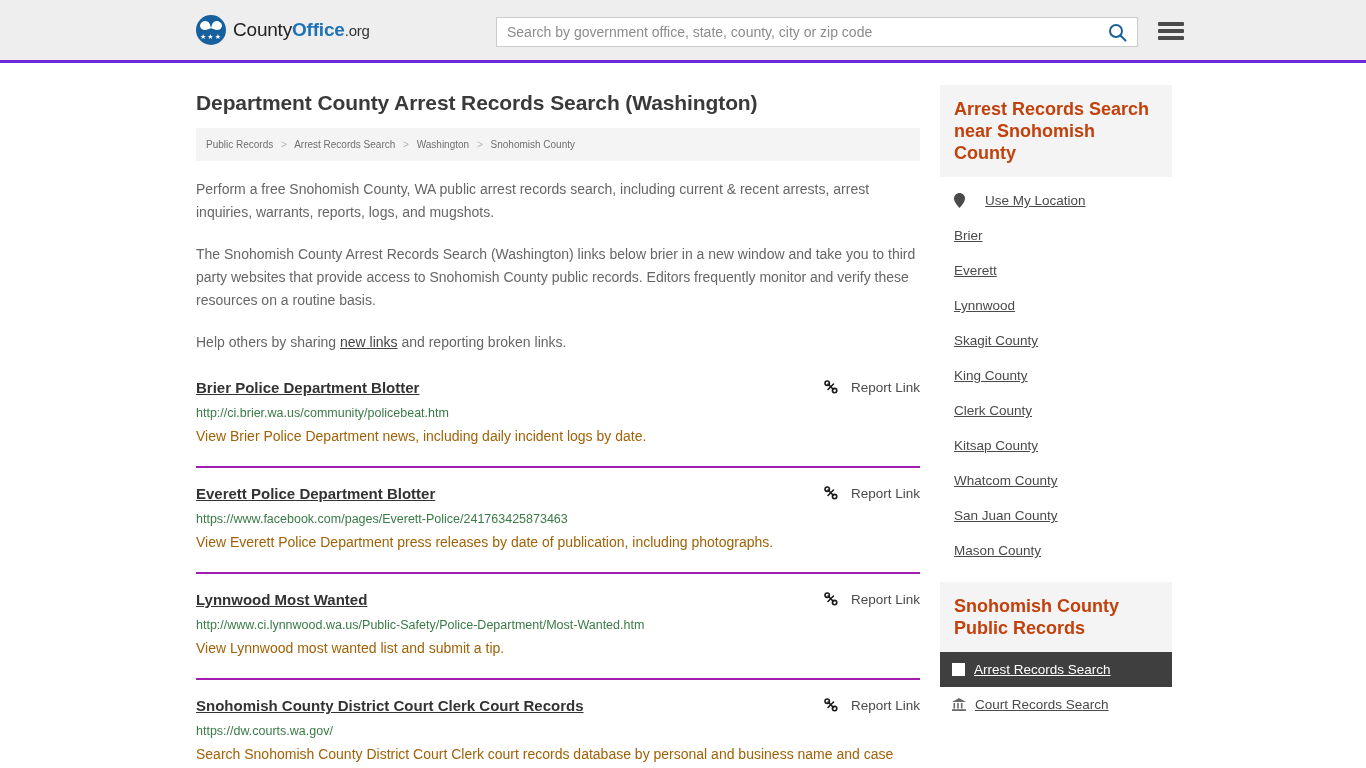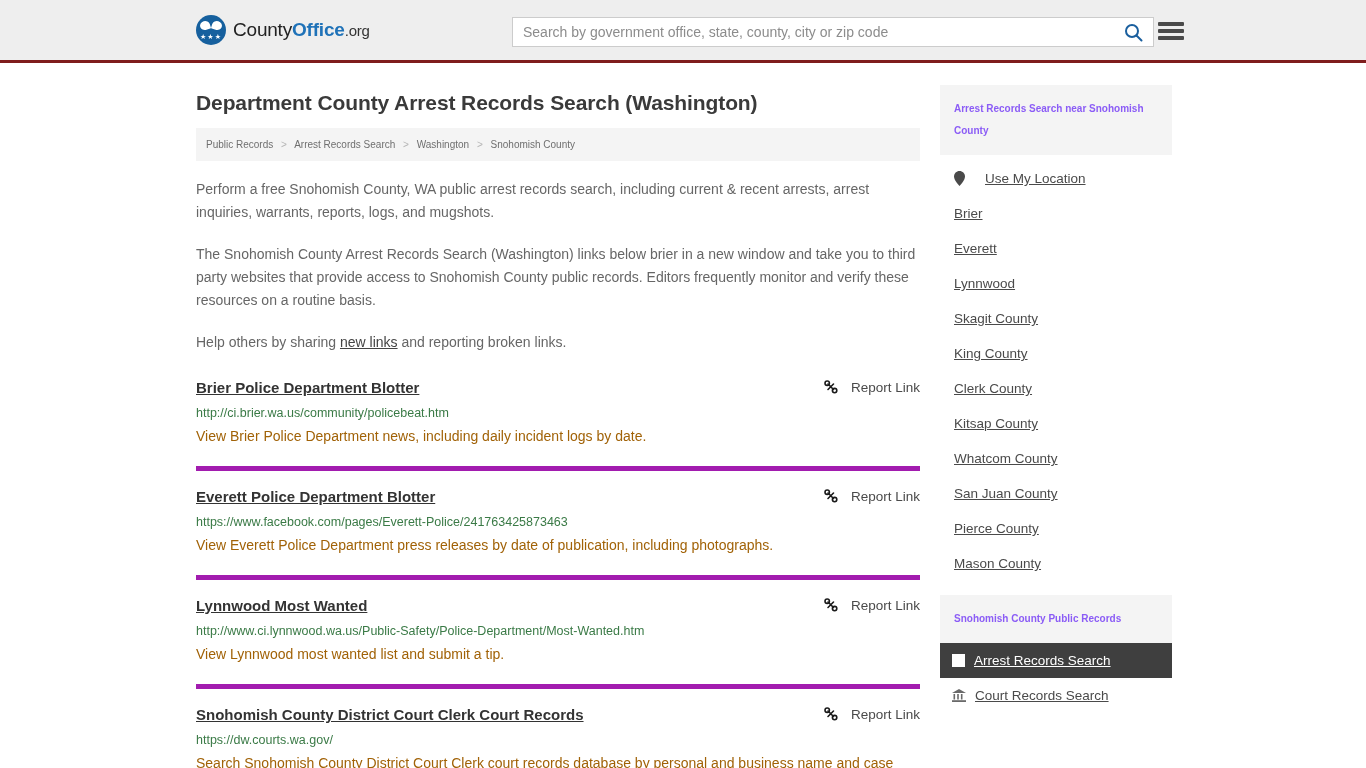--- a/index.html
+++ b/index.html
@@ -9,21 +9,21 @@
     overflow: hidden;
     background: #ffffff;
     font-family: "Liberation Sans", sans-serif;
     -webkit-font-smoothing: antialiased;
   }
 
   
   .site-header {
     height: 63px;
     background: #eeeeee;
-    border-bottom: 3px solid #7f1d1d;
+    border-bottom: 3px solid #6d28d9;
     display: flex;
     align-items: center;
     position: relative;
   }
   .logo-wrap {
     display: flex;
     align-items: center;
     margin-left: 196px;
     text-decoration: none;
     gap: 7px;
@@ -74,21 +74,20 @@
   .search-box {
     position: absolute;
     left: 496px;
     top: 17px;
     width: 642px;
     height: 30px;
     background: #ffffff;
     border: 1px solid #cccccc;
     display: flex;
     align-items: center;
-    margin-left: 16px;
   }
   .search-input {
     flex: 1;
     border: 0;
     outline: 0;
     background: transparent;
     font-family: "Liberation Sans", sans-serif;
     font-size: 14px;
     color: #333333;
     padding: 0 10px;
@@ -159,21 +158,21 @@
   .intro p.tight { margin-top: 19px; }
   .intro a.inline {
     color: #444444;
     text-decoration: underline;
     font-weight: normal;
   }
 
   
   .link-list { margin-top: 22px; }
   .link-item {
-    border-bottom: 5px solid #a21caf;
+    border-bottom: 2px solid #a21caf;
     padding: 0 0 18px 0;
     margin-bottom: 0;
   }
   .link-item + .link-item { padding-top: 16px; }
   .link-item:first-child { padding-top: 2px; }
   .link-item:last-child { border-bottom: 0; }
   .link-row {
     display: flex;
     align-items: flex-start;
     justify-content: space-between;
@@ -209,23 +208,23 @@
     font-size: 14px;
     color: #a16207;
     line-height: 24px;
     margin-top: 3px;
   }
 
   
   .side-panel-head {
     background: #f4f4f4;
     padding: 13px 14px;
-    font-size: 10px;
+    font-size: 18px;
     font-weight: bold;
-    color: #8b5cf6;
+    color: #c2410c;
     line-height: 22px;
   }
   .side-links { padding-top: 6px; }
   .side-link {
     display: flex;
     align-items: center;
     gap: 20px;
     padding: 10px 14px;
     font-size: 13.5px;
     color: #4a4a4a;
@@ -411,23 +410,20 @@
       <a class="side-link" href="#">
         <span class="txt">Kitsap County</span>
       </a>
       <a class="side-link" href="#">
         <span class="txt">Whatcom County</span>
       </a>
       <a class="side-link" href="#">
         <span class="txt">San Juan County</span>
       </a>
       <a class="side-link" href="#">
-        <span class="txt">Pierce County</span>
-      </a>
-      <a class="side-link" href="#">
         <span class="txt">Mason County</span>
       </a>
     </div>
 
     <div class="records-panel">
       <div class="side-panel-head">Snohomish County Public Records</div>
 
       <div class="record-item active">
         <span class="icon">
           <svg width="13" height="13" viewBox="0 0 13 13">

